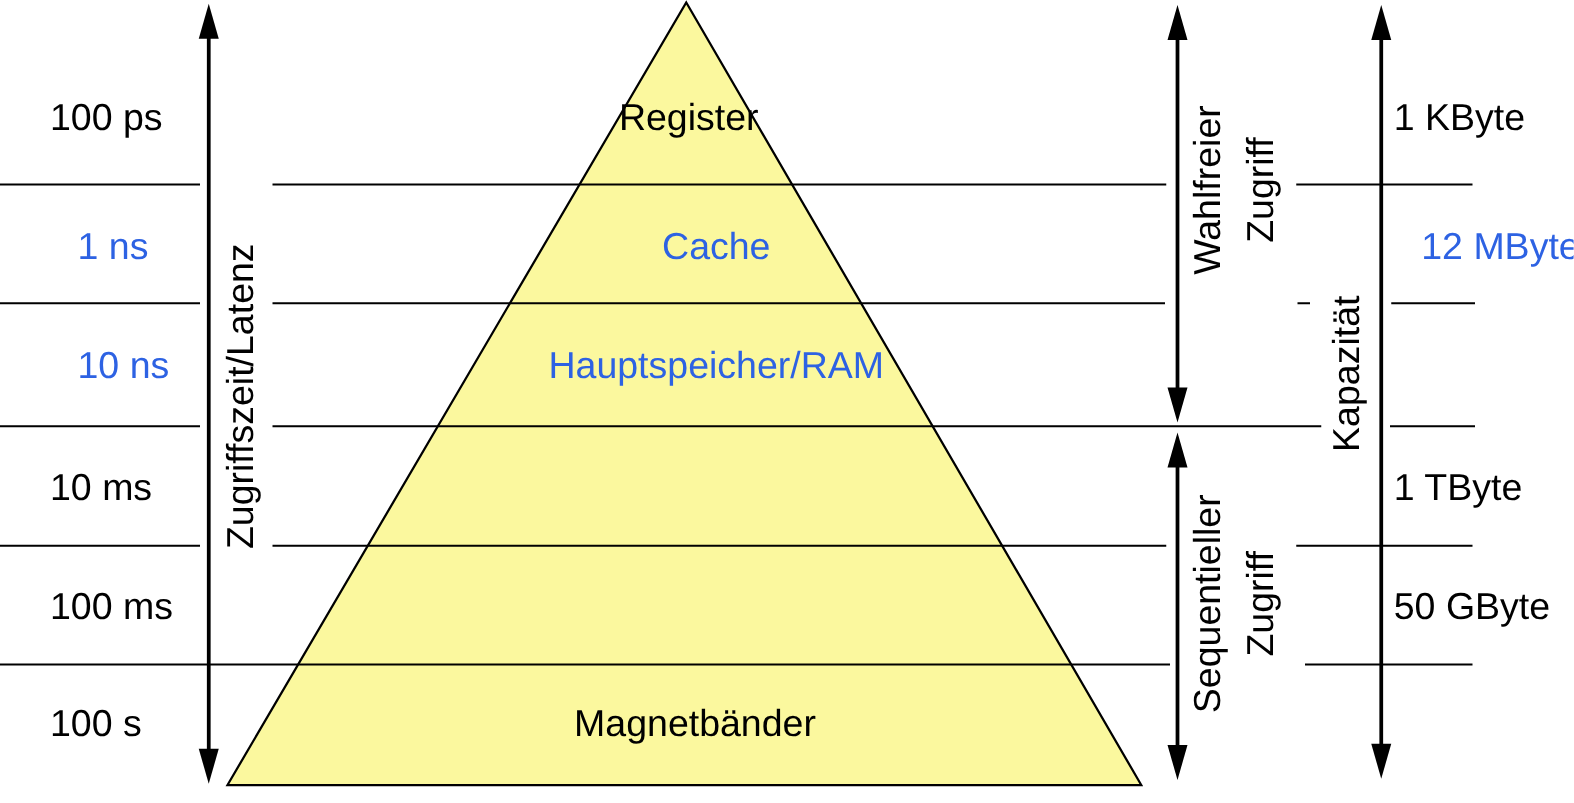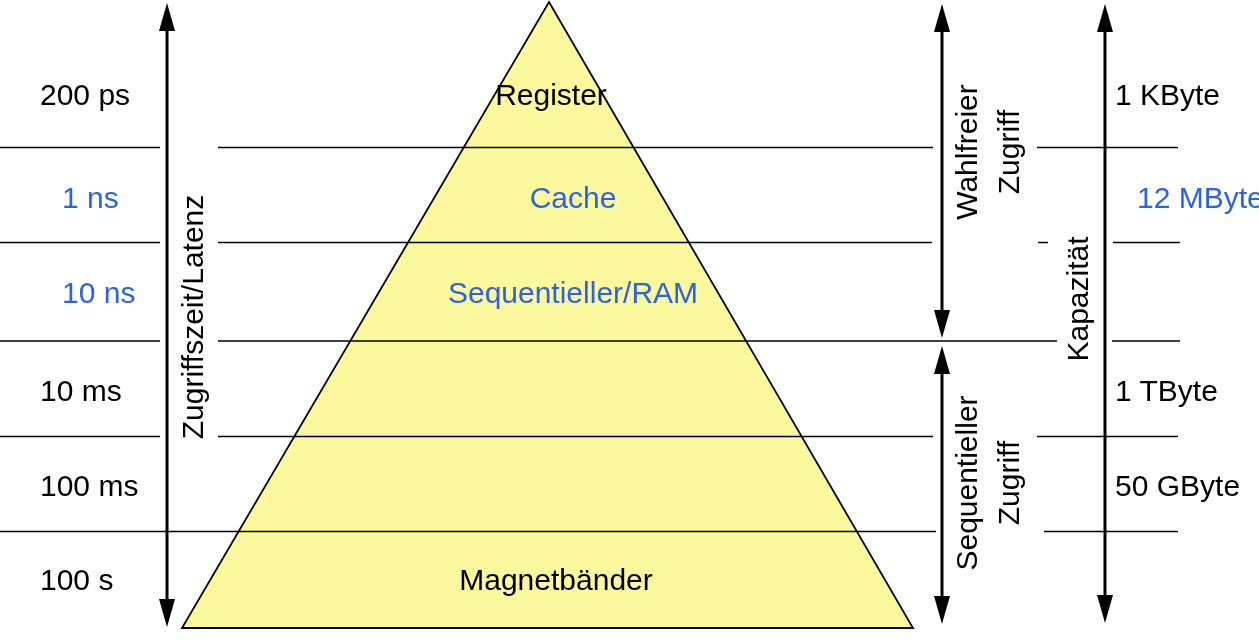--- a/index.html
+++ b/index.html
@@ -66,32 +66,32 @@
       <polygon points="942,624 934,596 950,596" fill="#000000"></polygon>
     </g>
 
     <g>
       <line x1="1105" y1="28" x2="1105" y2="599" stroke="#000000" stroke-width="3"></line>
       <polygon points="1105,4 1097,32 1113,32" fill="#000000"></polygon>
       <polygon points="1105,623 1097,595 1113,595" fill="#000000"></polygon>
     </g>
   </svg>
 
-  <div class="lbl left-val black" style="top:75px">200 ps</div>
+  <div class="lbl left-val black" style="top:75px">100 ps</div>
   <div class="lbl left-val blue" style="top:178px">1 ns</div>
   <div class="lbl left-val blue" style="top:273px">10 ns</div>
   <div class="lbl left-val black" style="top:371px">10 ms</div>
   <div class="lbl left-val black" style="top:466px">100 ms</div>
   <div class="lbl left-val black" style="top:560px">100 s</div>
 
   <div class="rot" style="left:193px; top:317px">Zugriffszeit/Latenz</div>
 
   <div class="lbl level black" style="left:551px; top:75px">Register</div>
   <div class="lbl level blue" style="left:551px; top:178px">Cache</div>
-  <div class="lbl level blue" style="left:551px; top:273px">Sequentieller/RAM</div>
+  <div class="lbl level blue" style="left:551px; top:273px">Hauptspeicher/RAM</div>
   <div class="lbl level black" style="left:556px; top:560px">Magnetbänder</div>
 
   <div class="rot" style="left:988px; top:152px">
     <div>Wahlfreier</div>
     <div>Zugriff</div>
   </div>
   <div class="rot" style="left:988px; top:483px">
     <div>Sequentieller</div>
     <div>Zugriff</div>
   </div>

